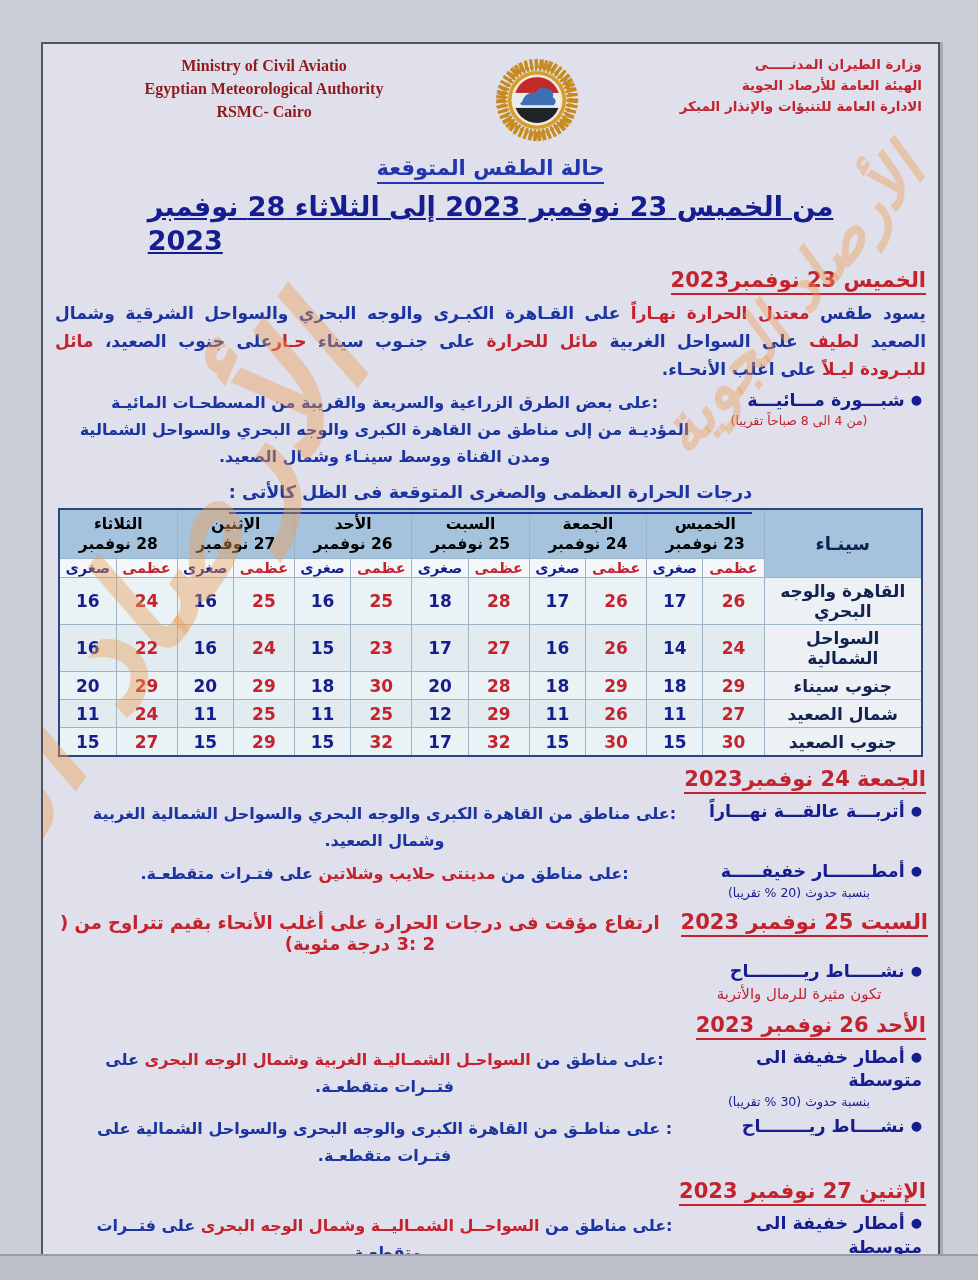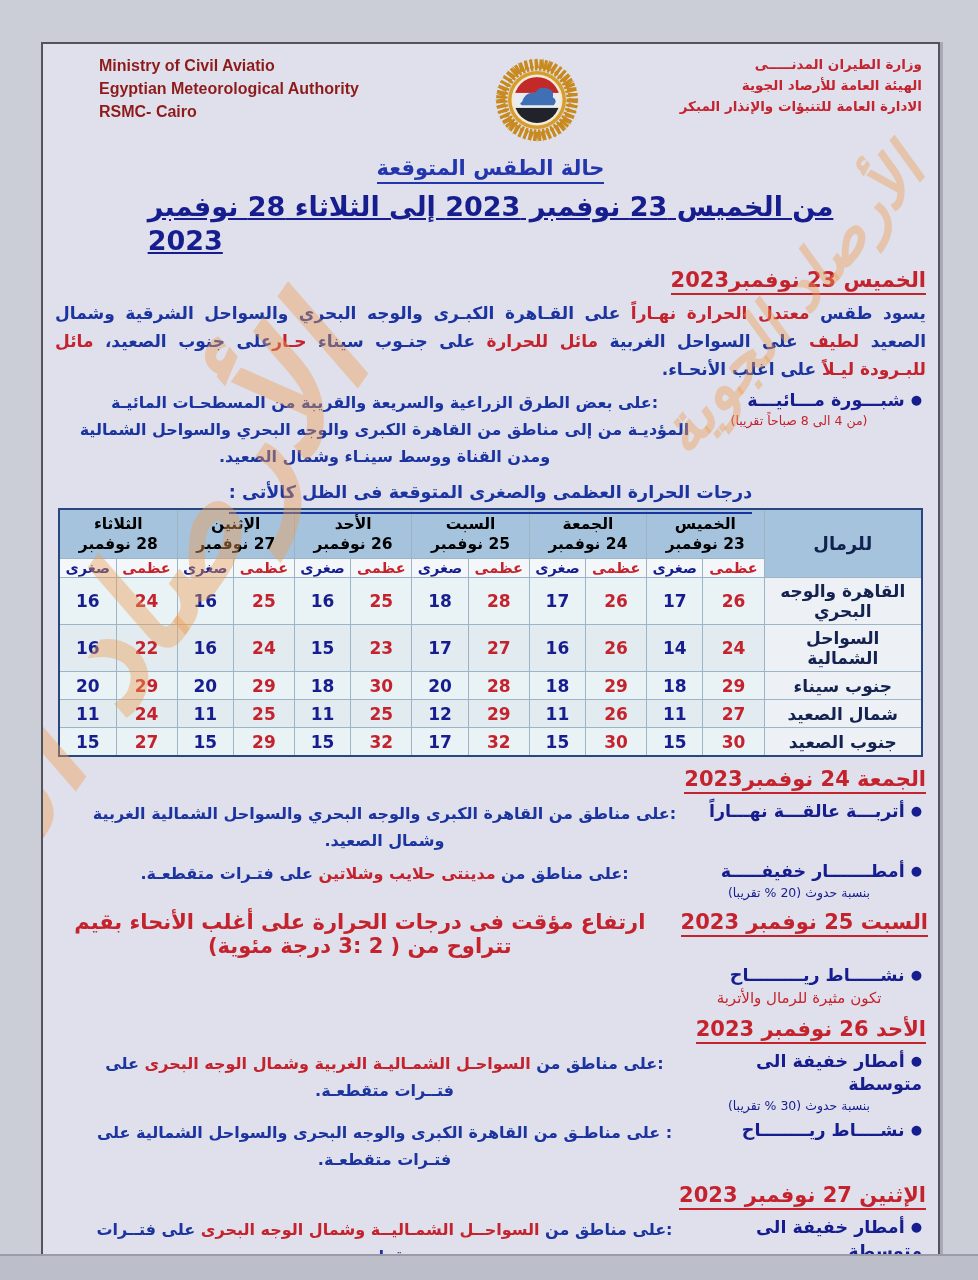--- a/index.html
+++ b/index.html
@@ -15,31 +15,31 @@
     background:#dfe0eb; border:2px solid #53535e; box-shadow:3px 0 0 #a7a9b4;
     padding:6px 10px 10px 10px; overflow:hidden;
   }
   
   .wm{position:absolute; pointer-events:none; color:rgba(238,158,84,.42); font-weight:bold; font-style:italic; z-index:5; white-space:nowrap;}
   .wm1{font-size:150px; top:560px; right:420px; transform:rotate(-55deg); transform-origin:center;}
   .wm2{font-size:64px; top:220px; right:-40px; transform:rotate(-50deg);}
   
   .hdr{display:flex; justify-content:space-between; align-items:flex-start; padding:4px 6px 0 6px;}
   .hdr-ar{color:#c42430; font-size:13.5px; font-weight:bold; text-align:right; line-height:1.55; width:250px;margin-left:28px;}
-  .hdr-en{direction:ltr; color:var(--darkred); font-family:Liberation Sans, sans-serif; font-weight:bold; font-size:16px; text-align:left; line-height:1.45; width:330px; margin-left:40px;}
+  .hdr-en{direction:ltr; color:var(--darkred); font-family:Liberation Serif, serif; font-weight:bold; font-size:16px; text-align:center; line-height:1.45; width:330px; margin-left:40px;}
   .logo{width:88px; height:88px; flex:0 0 auto; margin-top:2px;}
   
   .h-main{ text-align:center; color:#2336ad; font-size:21px; font-weight:bold; margin-top:12px;}
   .h-main span{border-bottom:2px solid #2336ad; padding-bottom:2px;}
   .h-period{width:max-content; margin:10px auto 0; color:var(--navy); font-size:27px; font-weight:bold; text-align:left; text-decoration:underline; line-height:1.25;}
   
   .day-title{color:var(--red); font-size:21px; font-weight:bold; text-align:right; margin:10px 2px 4px 0; width:max-content; margin-right:2px; border-bottom:2px solid var(--red); padding-bottom:1px;}
   .title-row{display:flex; align-items:baseline; gap:14px; margin-top:10px;}
   .title-row .day-title{margin:0;}
-  .inline-note{color:var(--red); font-size:21px; font-weight:bold; flex:1; text-align:center;}
+  .inline-note{color:var(--red); font-size:18px; font-weight:bold; flex:1; text-align:center;}
   .para{font-size:17px; font-weight:bold; line-height:1.65; text-align:justify; margin:4px 2px;}
   .seg-blue{color:var(--blue);} .seg-red{color:var(--red);}
   .bullet{display:flex; align-items:flex-start; margin:6px 0 2px 0;}
   .b-side{width:238px; flex:0 0 auto; text-align:right; padding-right:6px;}
   .b-label{color:var(--navy); font-size:17.5px; font-weight:bold; line-height:1.35;}
   .b-label .dot{font-size:13px; vertical-align:2px; margin-left:6px;}
   .b-note{font-size:12.5px; font-weight:normal; text-align:left; width:max-content; margin:1px auto 0 auto; padding-right:14px;}
   .b-note.red{color:var(--red);} .b-note.blue{color:var(--navy);}
   .b-note.lg{font-size:15px;}
   .b-desc{flex:1; color:var(--blue); font-size:16px; font-weight:bold; line-height:1.7; text-align:center; padding-left:26px;}
@@ -154,21 +154,21 @@
         <div class="b-note red">(من 4 الى 8 صباحاً تقريبا)</div>
       </div>
       <div class="b-desc center"><span class="seg-blue">:على بعض الطرق الزراعية والسريعة والقريبة من المسطحـات المائيـة المؤديـة من إلى مناطق من القاهرة الكبرى والوجه البحري والسواحل الشمالية ومدن القناة ووسط سينـاء وشمال الصعيد.</span></div>
     </div>
   </section>
 
   <div class="tbl-title"><span>درجات الحرارة العظمى والصغرى المتوقعة فى الظل كالأتى :</span></div>
   <table dir="rtl">
     <thead>
         <tr>
-          <th class="region-h" rowspan="2">للرمال</th>
+          <th class="region-h" rowspan="2">سينـاء</th>
           <th class="day-h" colspan="2">
             <div>الخميس</div>
             <div>23 نوفمبر</div>
           </th>
           <th class="day-h" colspan="2">
             <div>الجمعة</div>
             <div>24 نوفمبر</div>
           </th>
           <th class="day-h" colspan="2">
             <div>السبت</div>

